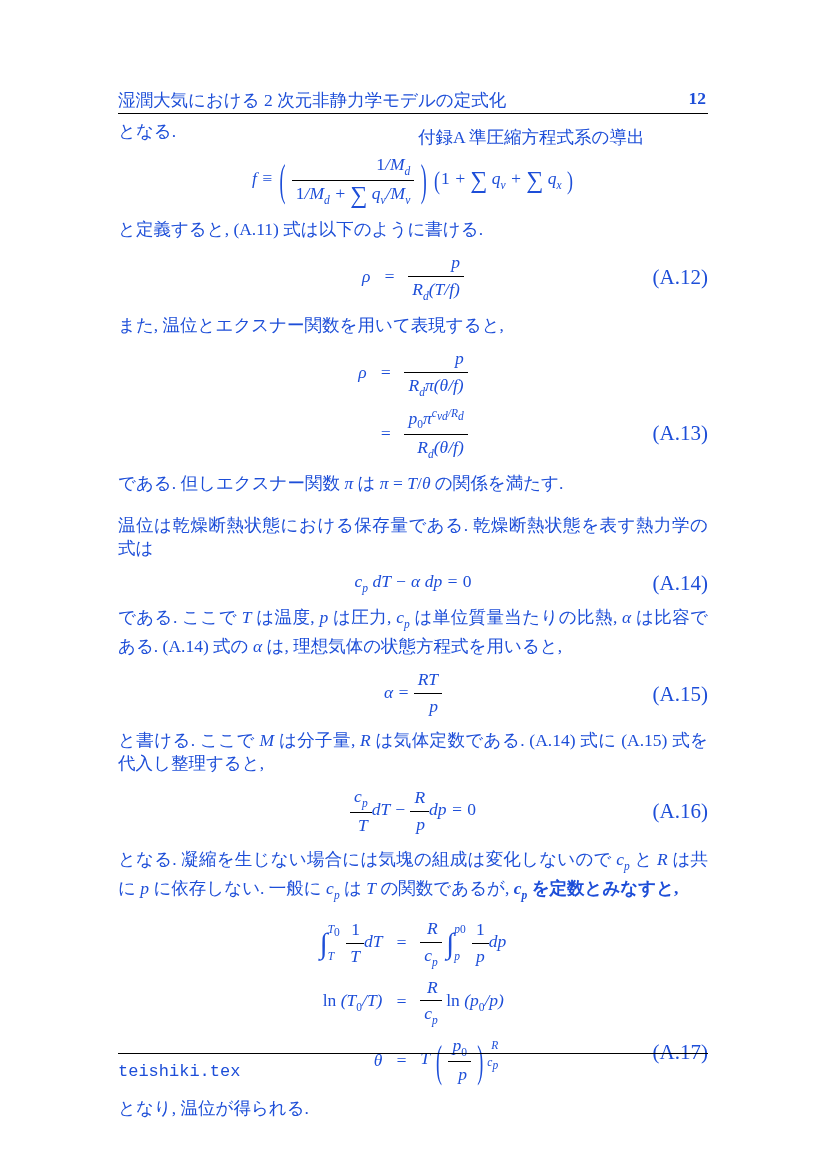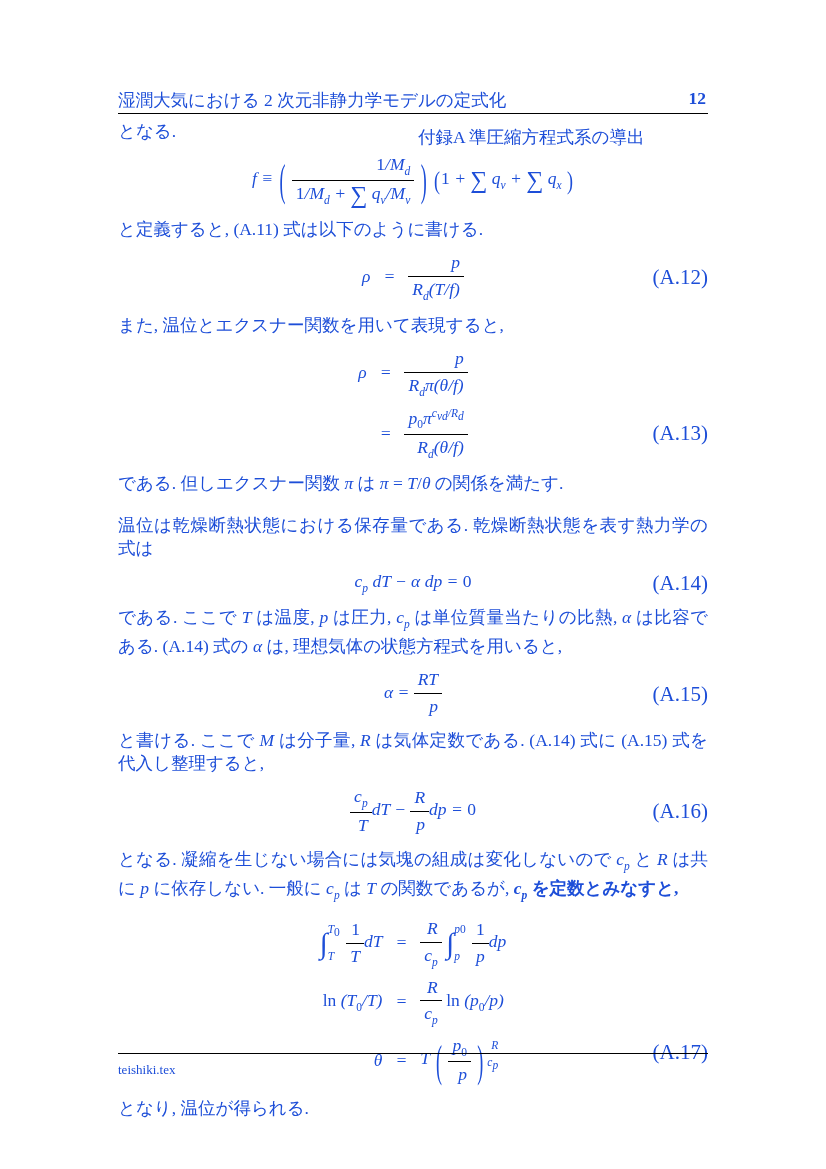--- a/index.html
+++ b/index.html
@@ -39,21 +39,21 @@
   .bigp{display:inline-block;font-style:normal;font-size:18px;transform:scaleY(2.5);vertical-align:middle;padding:0 2px;line-height:1;}
   .medp{display:inline-block;font-style:normal;font-size:18px;transform:scaleY(1.45);vertical-align:middle;padding:0 1px;line-height:1;}
   .sum{font-style:normal;font-size:24px;vertical-align:-4px;line-height:1;}
   .intg{font-style:normal;font-size:29px;vertical-align:middle;line-height:1;}
   .lims{display:inline-flex;flex-direction:column;justify-content:space-between;height:38px;vertical-align:middle;font-size:11.5px;line-height:1;margin-right:2px;}
   .lims .ltop{align-self:flex-end;}
   .lims .lbot{align-self:flex-start;}
   
   .ftr{position:absolute;left:118px;right:118px;top:1053px;border-top:1.5px solid #000;
        padding-top:8px;display:flex;justify-content:space-between;align-items:baseline;font-size:16.5px;}
-  .ftr .fleft{font-family:Liberation Serif, serif;font-size:13px;}
+  .ftr .fleft{font-family:Liberation Mono, monospace;font-size:17px;}
 </style>
 </head>
 <body>
 
 <div class="page">
 
   <div class="hdr">
     <span class="ht1">湿潤大気における 2 次元非静力学モデルの定式化</span>
     <span class="ht2">付録A 準圧縮方程式系の導出</span>
     <span class="hpn">12</span>

